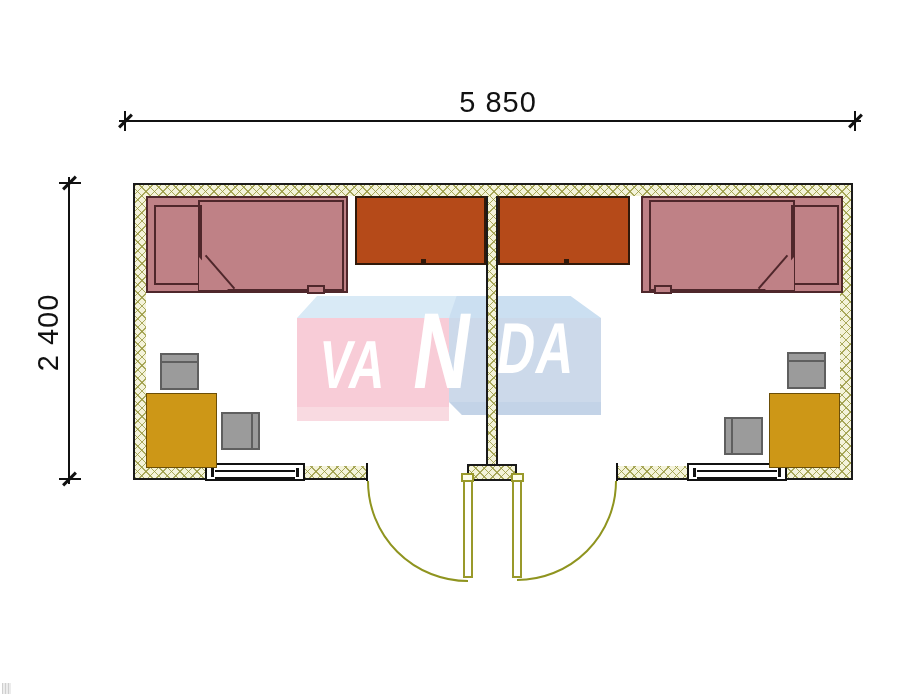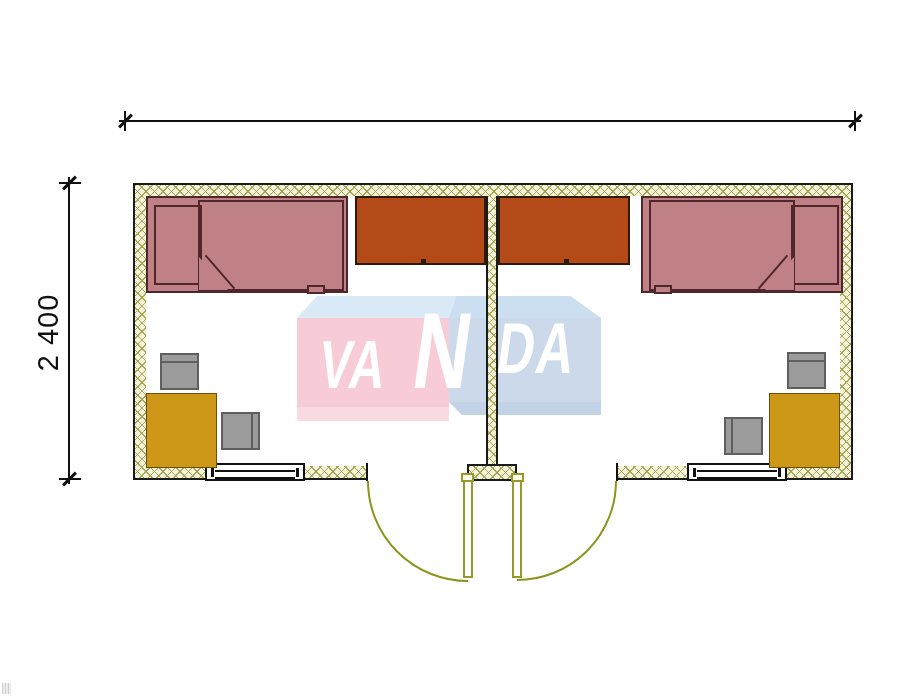--- a/index.html
+++ b/index.html
@@ -45,20 +45,21 @@
   .wm-letter{position:absolute;color:#ffffff;font-weight:bold;line-height:1;
     transform:skewX(-8deg) scaleX(.72);transform-origin:left bottom;letter-spacing:2px;}
 
   .fineprint{background:repeating-linear-gradient(90deg,#cfcfcf 0 1px,#ececec 1px 3px);}
 </style>
 </head>
 <body>
 
 <div id="stage">
 
+  <div class="abs dim-text" style="left:398px;top:86px;width:200px;">5 850</div>
   <div class="abs dim-line" style="left:119px;top:120px;width:742px;height:2px;"></div>
   <div class="abs dim-cross" style="left:124px;top:111px;width:2px;height:20px;"></div>
   <div class="abs dim-slash" style="left:124px;top:112px;"></div>
   <div class="abs dim-cross" style="left:854px;top:111px;width:2px;height:20px;"></div>
   <div class="abs dim-slash" style="left:854px;top:112px;"></div>
 
   <div class="abs dim-text" style="left:-52px;top:316px;width:200px;transform:rotate(-90deg);">2 400</div>
   <div class="abs dim-line" style="left:68px;top:177px;width:2px;height:307px;"></div>
   <div class="abs dim-cross" style="left:59px;top:182px;width:22px;height:2px;"></div>
   <div class="abs dim-slash" style="left:68px;top:174px;"></div>

